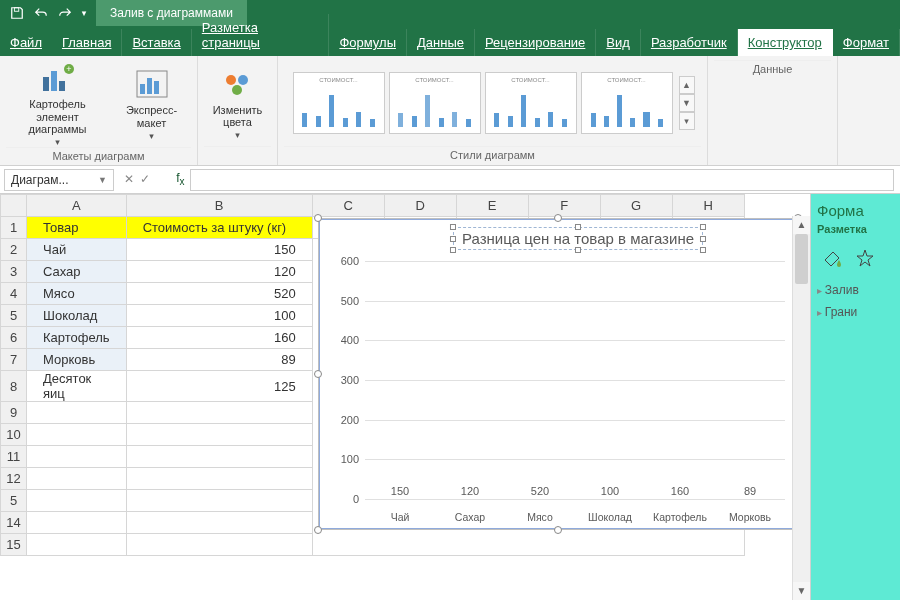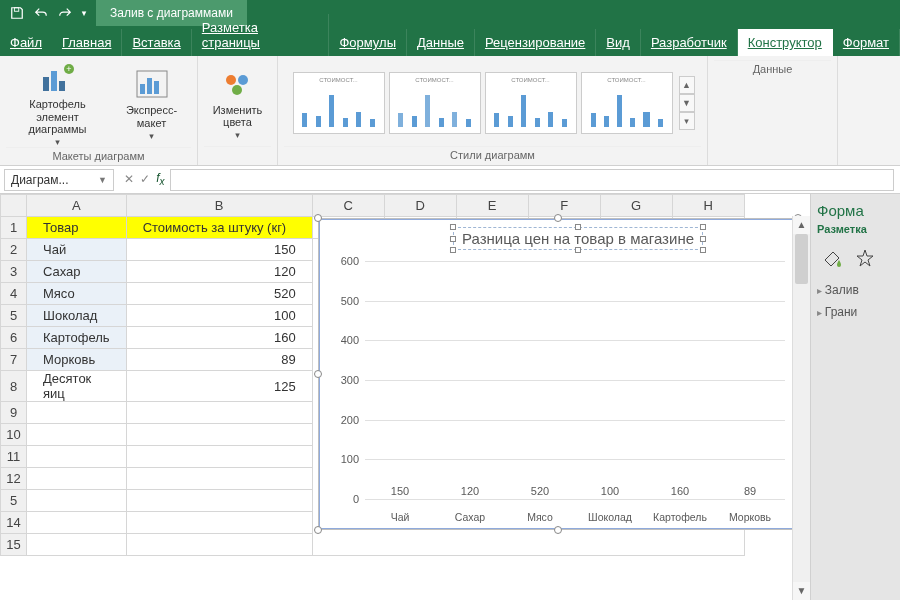--- a/index.html
+++ b/index.html
@@ -31,26 +31,26 @@
   .style-thumb { width: 92px; height: 62px; border: 1px solid #ccc; background: #fff; margin: 2px; position: relative; cursor: pointer; }
   .styles-scroll { display: flex; flex-direction: column; justify-content: center; margin-left: 4px; }
   .styles-scroll div { width: 16px; height: 18px; border: 1px solid #ccc; background: #f8f8f8; display:flex; align-items:center; justify-content:center; font-size:9px; color:#666; cursor:pointer; }
 
   
   .fnbar { height: 28px; border-bottom: 1px solid #d0d0d0; display: flex; align-items: center; background: #fff; }
   .namebox { width: 110px; height: 22px; border: 1px solid #ccc; margin: 0 4px; display: flex; align-items: center; padding: 0 6px; font-size: 12px; justify-content: space-between; }
   .namebox .dd { color:#777; font-size:9px; }
   .fx-controls { display:flex; align-items:center; gap:6px; color:#888; padding:0 6px; }
   .fx-controls span { cursor:pointer; }
-  .fx-label { font-style: italic; color:#14532d; margin-left:0; font-size:12px; }
+  .fx-label { color:#14532d; margin-left:20px; font-size:12px; }
 
   
   .workspace { display:flex; height: calc(600px - 26px - 30px - 110px - 28px); }
   .grid-wrap { position:relative; width: 810px; height:100%; overflow:hidden; }
-  .side-pane { width: 90px; border-left:1px solid #d0d0d0; padding:8px 6px; background:#e5e5e5; }
+  .side-pane { width: 90px; border-left:1px solid #d0d0d0; padding:8px 6px; background:#5eead4; }
   .side-pane h3 { color:#217346; font-size:15px; font-weight:400; margin-bottom:4px; }
   .side-pane .sp-sub { color:#217346; font-size:11px; font-weight:600; margin-bottom:10px; }
   .sp-icon { width:30px; height:26px; border:1px solid transparent; display:inline-flex; align-items:center; justify-content:center; margin-bottom:8px; }
   .sp-row { font-size:12px; color:#555; padding:4px 0; cursor:pointer; }
   .sp-row::before { content:"▸ "; color:#888; font-size:10px; }
 
   
   .gridtable { border-collapse: collapse; position:absolute; top:0; left:0; }
   .gridtable th, .gridtable td { border:1px solid #d6d6d6; font-size:13px; }
   .gridtable th { background:#f0f0f0; font-weight:400; color:#444; text-align:center; }

